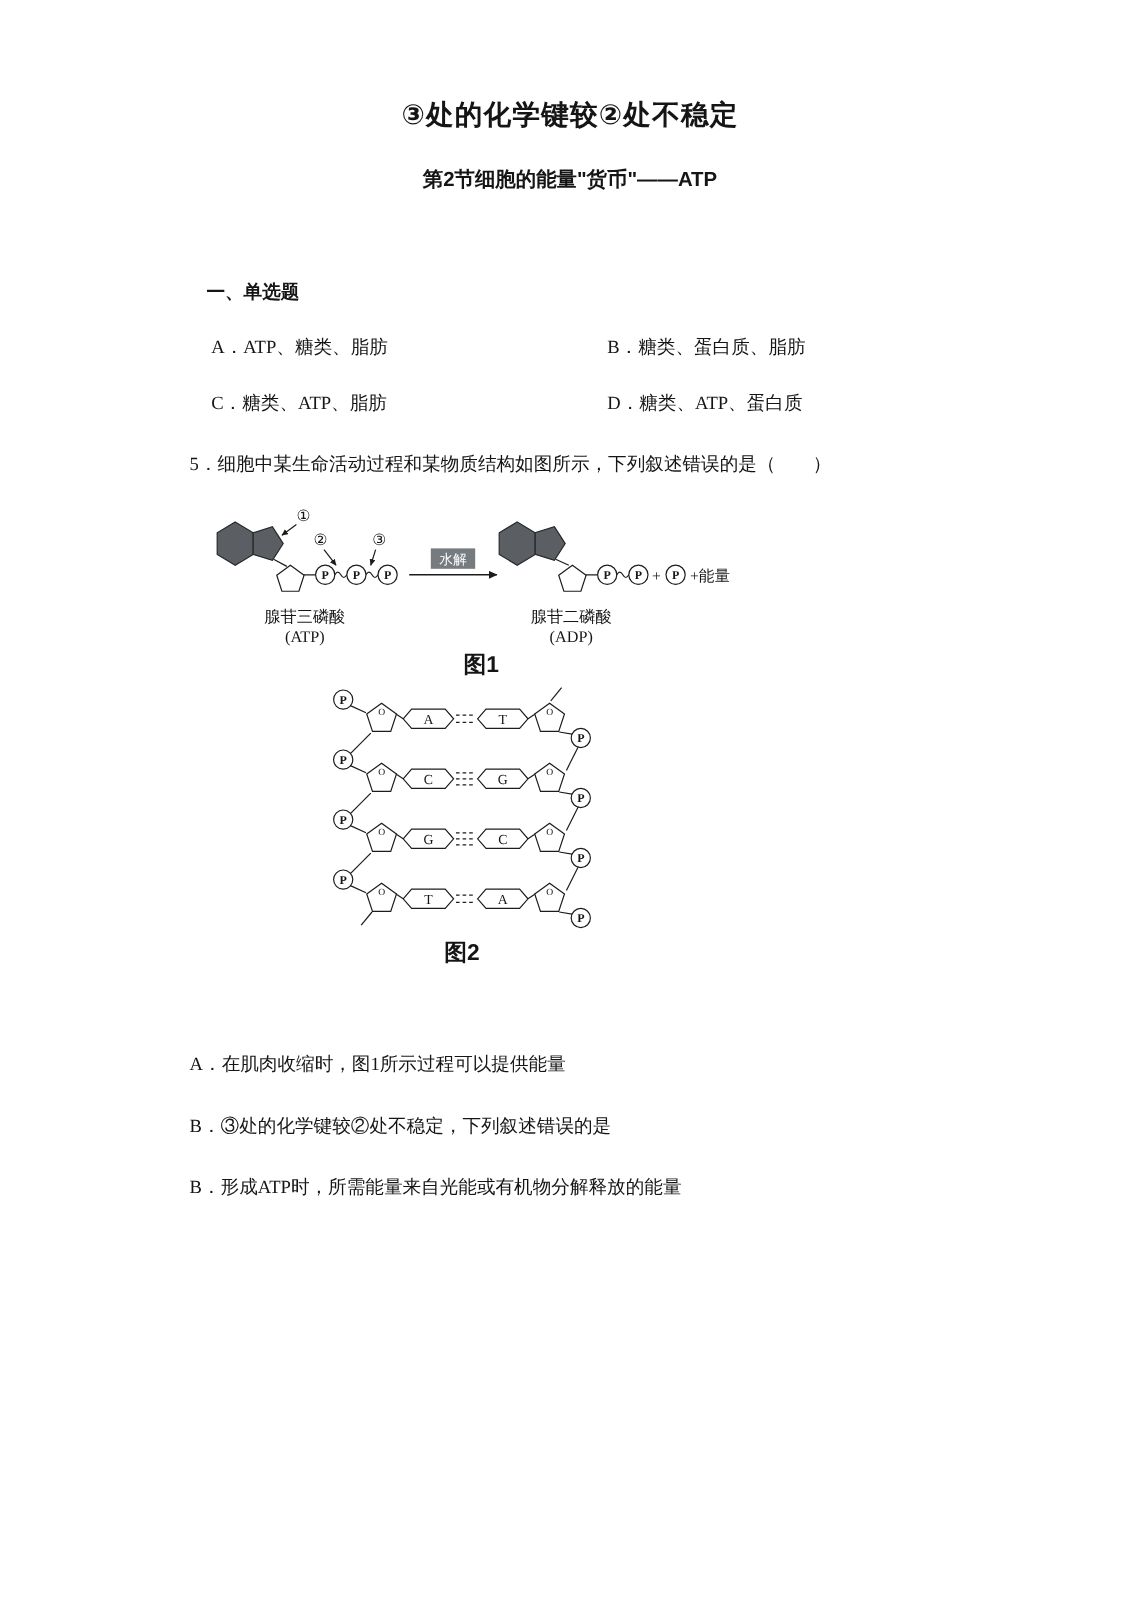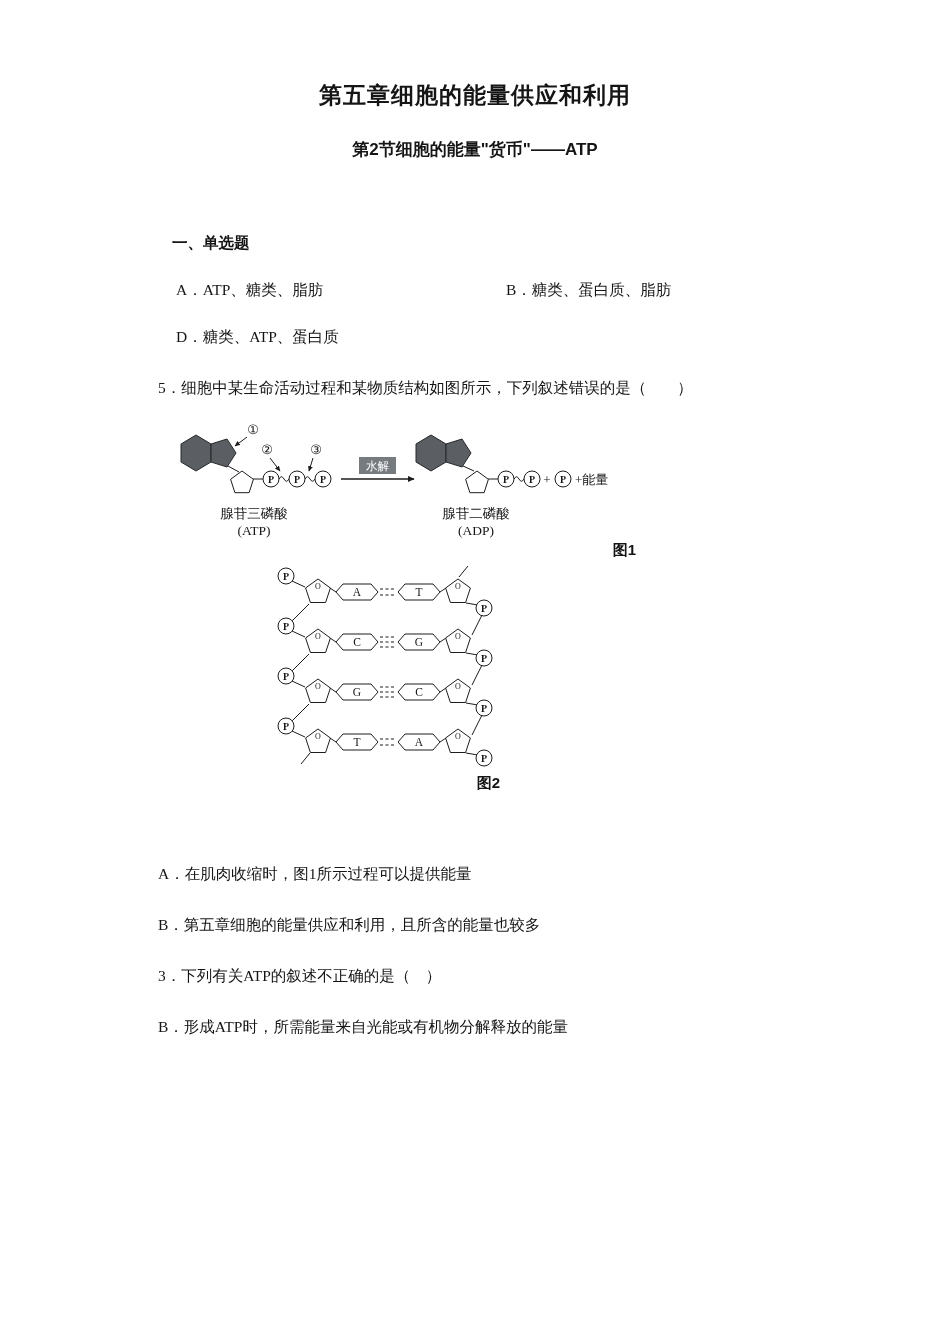--- a/index.html
+++ b/index.html
@@ -45,22 +45,22 @@
     display: flex;
     font-size: 15.5px;
     line-height: 22px;
   }
   .opt-row .opt:first-child { width: 330px; }
 
   .figure1 { margin: 22px 0 0 8px; width: 470px; }
   .figure2 { margin: 0 0 0 112px; width: 230px; }
   .caption {
     margin-top: 2px;
-    text-align: right;
-    font-size: 15px;
+    text-align: center;
+    font-size: 19px;
     font-weight: 700;
     font-family: "Liberation Sans", "DejaVu Sans", sans-serif;
   }
 
   svg { display: block; }
   svg text { font-family: "Liberation Serif", "DejaVu Serif", serif; fill: #151515; }
   svg .pt   { font-size: 10px;  text-anchor: middle; font-weight: bold; }
   svg .mk   { font-size: 13px;  text-anchor: middle; }
   svg .lbl  { font-size: 13.5px; text-anchor: middle; }
   svg .hyd  { font-size: 11.5px; text-anchor: middle; fill: #ffffff; font-family: "Liberation Sans", sans-serif; }
@@ -68,30 +68,31 @@
   svg .energy { font-size: 13px; text-anchor: start; }
   svg .ot   { font-size: 8px;   text-anchor: middle; }
   svg .bt   { font-size: 11.5px; text-anchor: middle; }
   svg line, svg path.bond { stroke: #1c1c1c; }
 </style>
 </head>
 <body>
 
 <div class="page">
 
-  <h1 class="title">第五章细胞的能量供应和利用</h1>
+  <h1 class="title">③处的化学键较②处不稳定</h1>
   <h2 class="subtitle">第2节细胞的能量"货币"——ATP</h2>
 
   <div class="section-header">一、单选题</div>
 
   <div class="opt-row">
     <span class="opt">A．ATP、糖类、脂肪</span>
     <span class="opt">B．糖类、蛋白质、脂肪</span>
   </div>
   <div class="opt-row">
+    <span class="opt">C．糖类、ATP、脂肪</span>
     <span class="opt">D．糖类、ATP、蛋白质</span>
   </div>
 
   <p class="stem">5．细胞中某生命活动过程和某物质结构如图所示，下列叙述错误的是（　　）</p>
 
   <div class="figure1">
     <svg width="470" height="118" viewBox="0 0 470 118">
       <defs>
         <marker id="ah" markerWidth="7" markerHeight="7" refX="5" refY="2.5" orient="auto">
           <path d="M0,0 L5.5,2.5 L0,5 Z" fill="#1c1c1c"></path>
@@ -247,18 +248,17 @@
         <text x="188" y="179" class="ot">O</text>
         <line x1="196" y1="193" x2="208" y2="195" stroke="#1c1c1c"></line>
         <circle cx="214" cy="198" r="8" fill="#ffffff" stroke="#1c1c1c"></circle>
         <text x="214" y="201.5" class="pt">P</text>
       </g>
     </svg>
     <div class="caption">图2</div>
   </div>
 
   <p class="opt-line q2-first">A．在肌肉收缩时，图1所示过程可以提供能量</p>
-  <p class="opt-line">B．第五章细胞的能量供应和利用，且所含的能量也较多</p>
-
-  <p class="stem">3．下列有关ATP的叙述不正确的是（　）</p>
+  <p class="opt-line">B．③处的化学键较②处不稳定，下列叙述错误的是</p>
+
   <p class="opt-line">B．形成ATP时，所需能量来自光能或有机物分解释放的能量</p>
 
 </div>
 
 </body></html>

